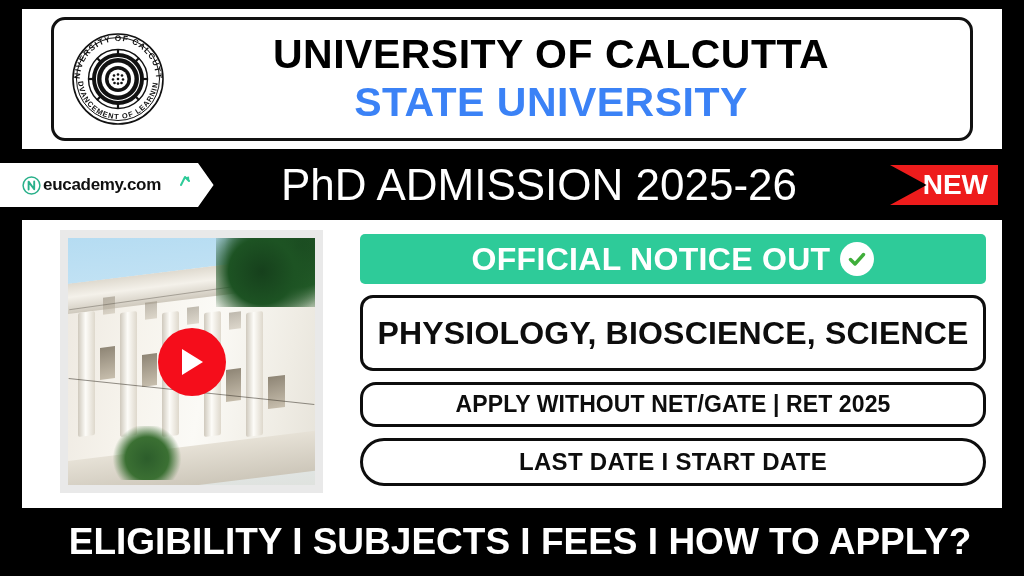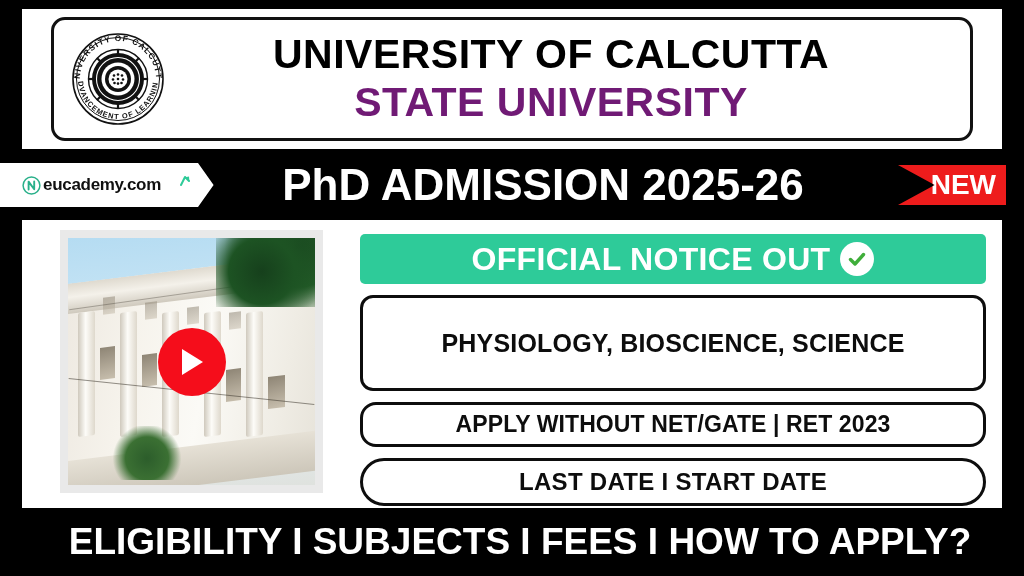--- a/index.html
+++ b/index.html
@@ -54,21 +54,21 @@
     font-weight:700;
     letter-spacing:.5px;
     color:#000;
     line-height:1.06;
     white-space:nowrap;
   }
   .uni-line2 {
     font-size:41px;
     font-weight:700;
     letter-spacing:.5px;
-    color:#701a75;
+    color:#3b82f6;
     line-height:1.1;
     margin-top:4px;
     white-space:nowrap;
   }
 
   
   .title-bar {
     position:absolute;
     left:0; top:152px;
     width:1024px; height:66px;
@@ -111,29 +111,29 @@
     position:absolute;
     right:34px; top:9px;
     width:10px; height:12px;
   }
 
   .main-title {
     flex:1;
     text-align:center;
     color:#fff;
     font-size:44px;
-    font-weight:700;
+    font-weight:400;
     letter-spacing:0px;
     white-space:nowrap;
     margin-left:-36px;
   }
 
   .new-badge {
     position:relative;
-    margin-right:18px;
+    margin-right:26px;
     height:40px;
     background:#ee1c1c;
     color:#fff;
     font-size:28px;
     font-weight:700;
     display:flex;
     align-items:center;
     justify-content:flex-end;
     padding:0 10px 0 28px;
     clip-path:polygon(0 0, 100% 0, 100% 100%, 0 100%, 34% 50%);
@@ -284,23 +284,23 @@
     border:3px solid #0d0d0d;
     display:flex;
     align-items:center;
     justify-content:center;
     color:#0d0d0d;
     font-weight:700;
     background:#fff;
     text-align:center;
   }
   .row-subjects {
-    height:96px;
+    height:76px;
     border-radius:13px;
-    font-size:25px;
+    font-size:32px;
     letter-spacing:.2px;
   }
   .row-apply {
     height:45px;
     border-radius:16px;
     font-size:23px;
     letter-spacing:.1px;
   }
   .row-dates {
     height:48px;
@@ -466,21 +466,21 @@
         <span>OFFICIAL NOTICE OUT</span>
         <span class="check-circle">
           <svg width="22" height="22" viewBox="0 0 22 22" aria-hidden="true">
             <path d="M4.5 11.5 L9 16 L17.5 6.5" fill="none" stroke="#3fae3a" stroke-width="3.4" stroke-linecap="round" stroke-linejoin="round"></path>
           </svg>
         </span>
       </div>
 
       <div class="row-box row-subjects">PHYSIOLOGY, BIOSCIENCE, SCIENCE</div>
 
-      <div class="row-box row-apply">APPLY WITHOUT NET/GATE | RET 2023</div>
+      <div class="row-box row-apply">APPLY WITHOUT NET/GATE | RET 2025</div>
 
       <div class="row-box row-dates">LAST DATE I START DATE</div>
 
     </div>
   </div>
 
   <div class="footer">
     <div class="footer-text">ELIGIBILITY I SUBJECTS I FEES I HOW TO APPLY?</div>
   </div>
 

